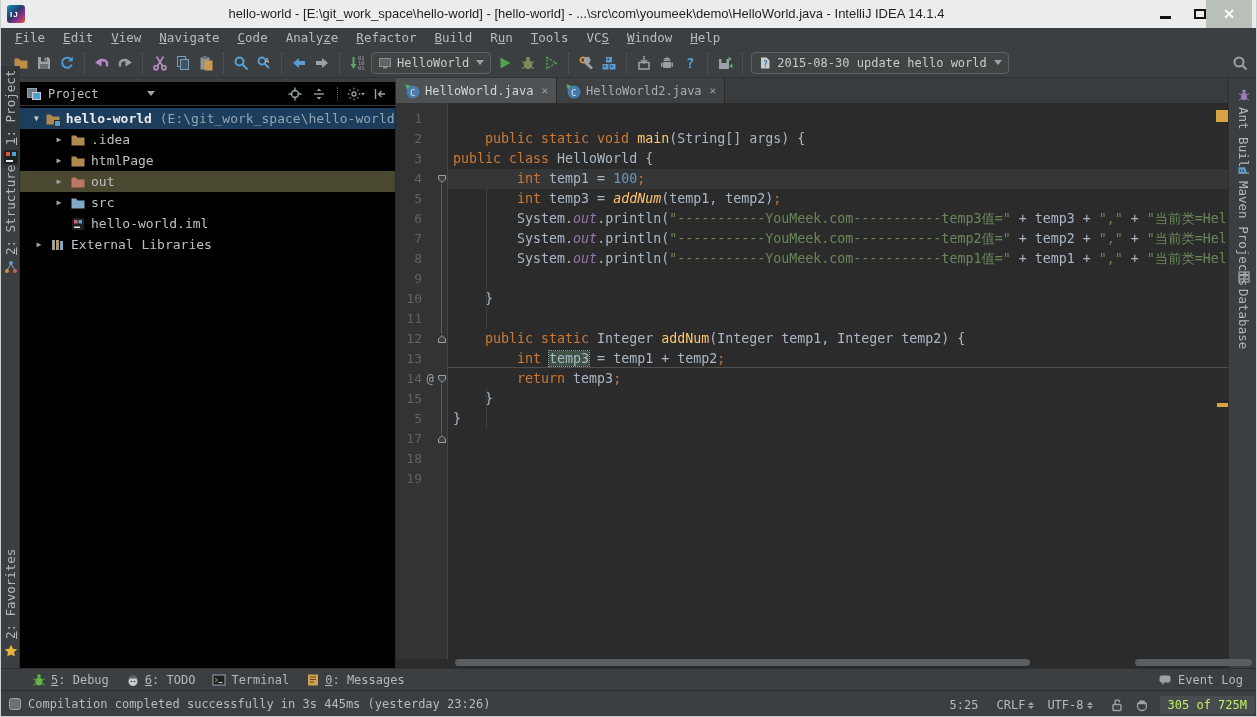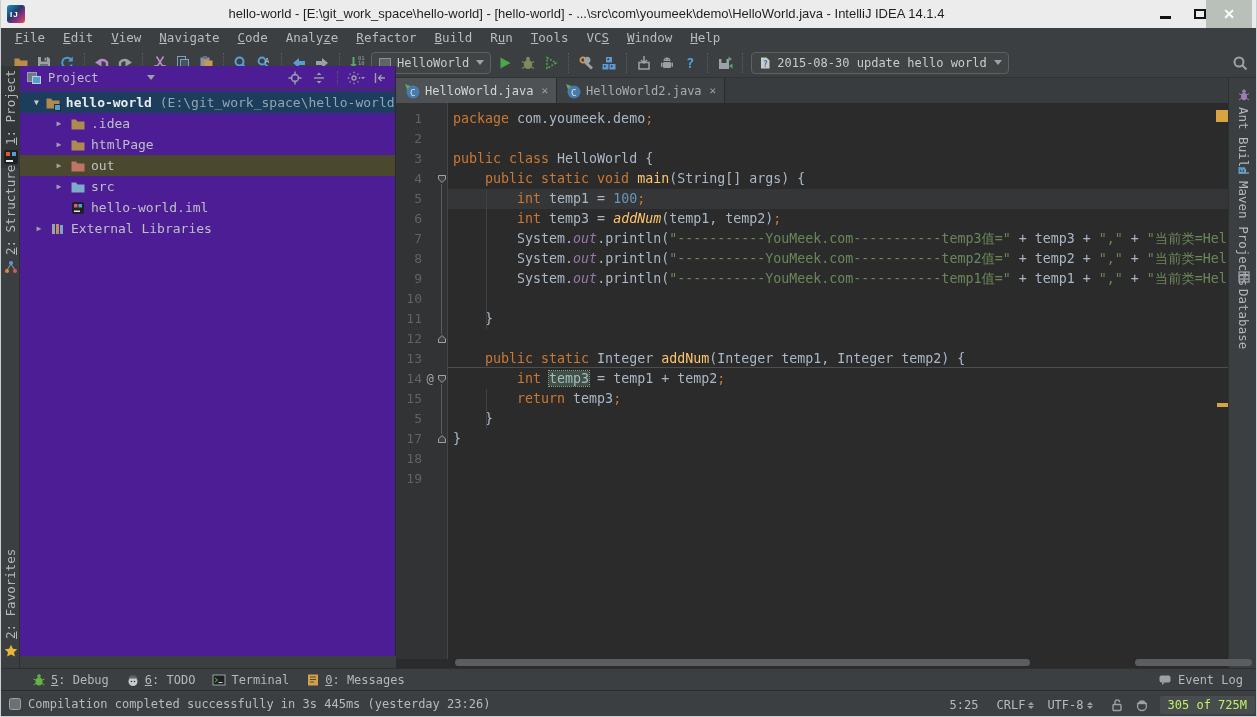--- a/index.html
+++ b/index.html
@@ -30,21 +30,21 @@
 .caret{width:0;height:0;border-left:4px solid transparent;border-right:4px solid transparent;border-top:5px solid #9aa2a8;margin-left:2px;}
 #tb-search{position:absolute;left:1232px;top:55px;}
 
 #left-stripe{position:absolute;left:0;top:78px;width:20px;height:590px;background:#3c3f41;border-right:1px solid #2e3032;}
 #right-stripe{position:absolute;left:1228px;top:78px;width:29px;height:590px;background:#3c3f41;border-left:1px solid #2e3032;}
 .vtab-left{position:absolute;transform-origin:0 0;transform:rotate(-90deg);display:flex;align-items:center;gap:5px;height:19px;white-space:nowrap;color:#b3b8ba;font-size:12.5px;padding:0 4px;}
 .vtab-left .icn{transform:rotate(90deg);}
 .vtab-right{position:absolute;transform-origin:0 0;transform:rotate(90deg);display:flex;align-items:center;gap:5px;height:22px;white-space:nowrap;color:#b3b8ba;font-size:12.5px;padding:0 4px;}
 .vtab-right .icn{transform:rotate(-90deg);}
 
-#project-panel{position:absolute;left:20px;top:66px;width:376px;height:590px;background:#4c1d95;border-right:1px solid #282a2b;}
+#project-panel{position:absolute;left:20px;top:82px;width:376px;height:590px;background:#000000;border-right:1px solid #282a2b;}
 #pp-header{position:absolute;left:0;top:0;width:100%;height:24px;display:flex;align-items:center;padding:0 6px;gap:6px;border-bottom:1px solid #35383a;}
 #pp-title{color:#bdc1c4;}
 #pp-spacer{flex:1;}
 .pp-hicon{width:18px;height:16px;display:flex;align-items:center;justify-content:center;}
 #pp-tree{position:absolute;left:0;top:26px;width:100%;}
 .tree-row{position:relative;height:21px;display:flex;align-items:center;white-space:pre;color:#bdc1c4;font-size:13px;}
 .tree-row.selected{background:#1d3d5c;}
 .tree-row.hilite{background:#4a482f;}
 .tree-row .arr{width:10px;font-size:8px;color:#9da2a6;text-align:center;margin-right:6px;}
 .tree-row .arr.open{color:#c8ccce;}
@@ -598,24 +598,23 @@
         </span>
       </div>
       <div class="grow">
         <span class="gnum">18</span>
       </div>
       <div class="grow">
         <span class="gnum">19</span>
       </div>
     </div>
   <div id="codecol">
-      <div class="code-row"><span class="k">package</span><span class="d"> com.youmeek.demo</span><span class="k">;</span></div>
       <div class="code-row"></div>
+      <div class="code-row"><span class="d">    </span><span class="k">public static void </span><span class="m">main</span><span class="d">(String[] args) {</span></div>
       <div class="code-row"><span class="k">public class </span><span class="d">HelloWorld {</span></div>
-      <div class="code-row"><span class="d">    </span><span class="k">public static void </span><span class="m">main</span><span class="d">(String[] args) {</span></div>
       <div class="code-row cur"><span class="d">        </span><span class="k">int </span><span class="d">temp1 = </span><span class="n">100</span><span class="k">;</span></div>
       <div class="code-row"><span class="d">        </span><span class="k">int </span><span class="d">temp3 = </span><span class="mi">addNum</span><span class="d">(temp1, temp2)</span><span class="k">;</span></div>
       <div class="code-row"><span class="d">        System.</span><span class="f">out</span><span class="d">.println(</span><span class="s">"-----------YouMeek.com-----------temp3值="</span><span class="d"> + temp3 + </span><span class="s">","</span><span class="d"> + </span><span class="s">"当前类=Hel</span></div>
       <div class="code-row"><span class="d">        System.</span><span class="f">out</span><span class="d">.println(</span><span class="s">"-----------YouMeek.com-----------temp2值="</span><span class="d"> + temp2 + </span><span class="s">","</span><span class="d"> + </span><span class="s">"当前类=Hel</span></div>
       <div class="code-row"><span class="d">        System.</span><span class="f">out</span><span class="d">.println(</span><span class="s">"-----------YouMeek.com-----------temp1值="</span><span class="d"> + temp1 + </span><span class="s">","</span><span class="d"> + </span><span class="s">"当前类=Hel</span></div>
       <div class="code-row"></div>
       <div class="code-row"><span class="d">    }</span></div>
       <div class="code-row"></div>
       <div class="code-row"><span class="d">    </span><span class="k">public static </span><span class="d">Integer </span><span class="m">addNum</span><span class="d">(Integer temp1, Integer temp2) {</span></div>
       <div class="code-row"><span class="d">        </span><span class="k">int </span><span class="d hl">temp3</span><span class="d"> = temp1 + temp2</span><span class="k">;</span></div>

